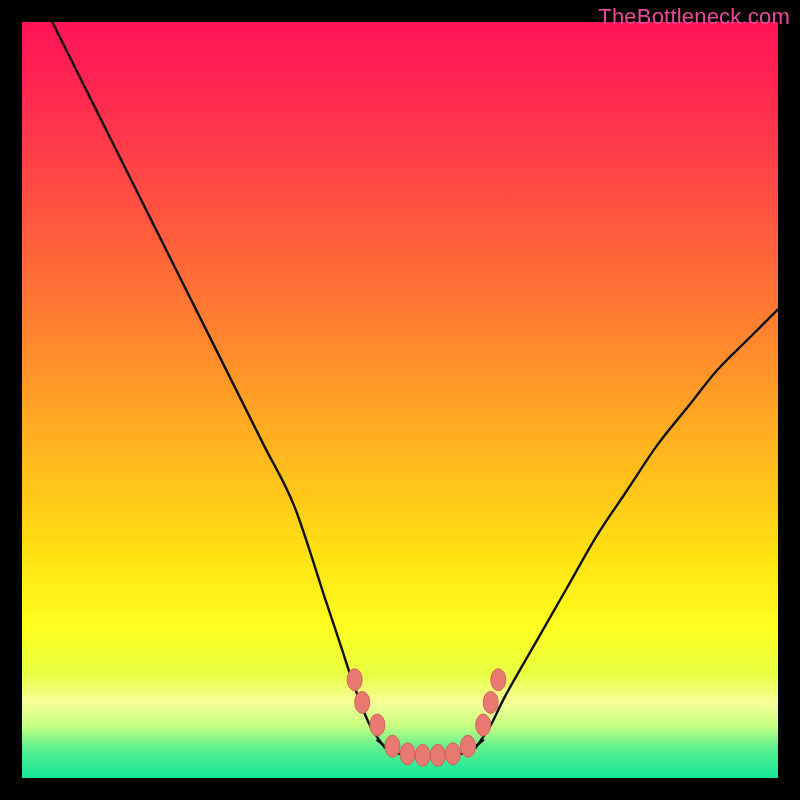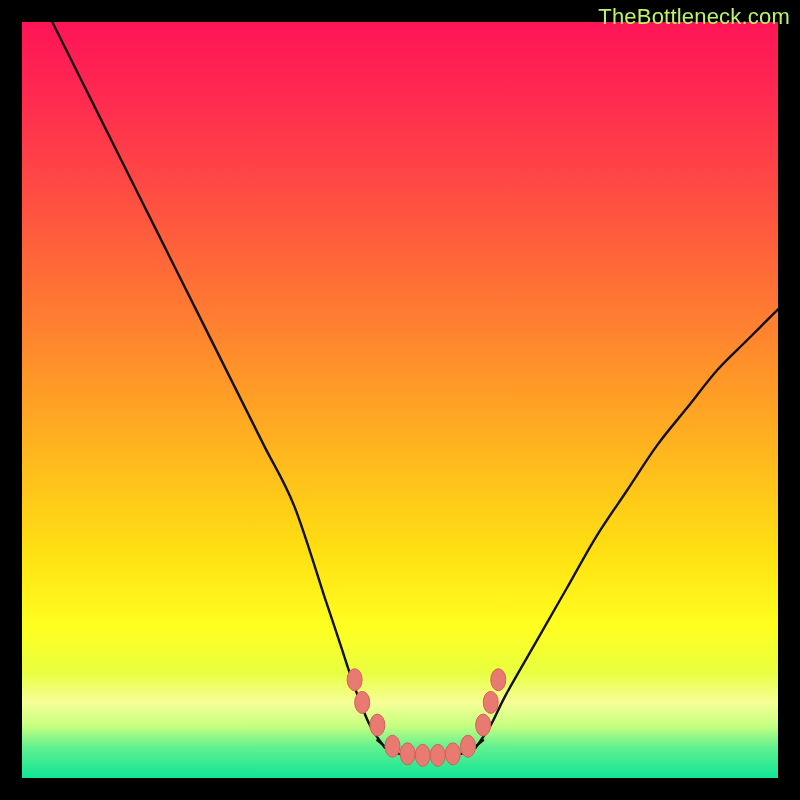--- a/index.html
+++ b/index.html
@@ -46,21 +46,21 @@
     position: absolute;
     left: 0;
     top: 0;
     width: 756px;
     height: 756px;
   }
   .watermark {
     position: absolute;
     top: 4px;
     right: 10px;
-    color: #bef264;
+    color: #ec4899;
     font-size: 22px;
     font-weight: 500;
     letter-spacing: 0.2px;
     user-select: none;
   }
 </style>
 </head>
 <body>
 
 <div class="frame">

